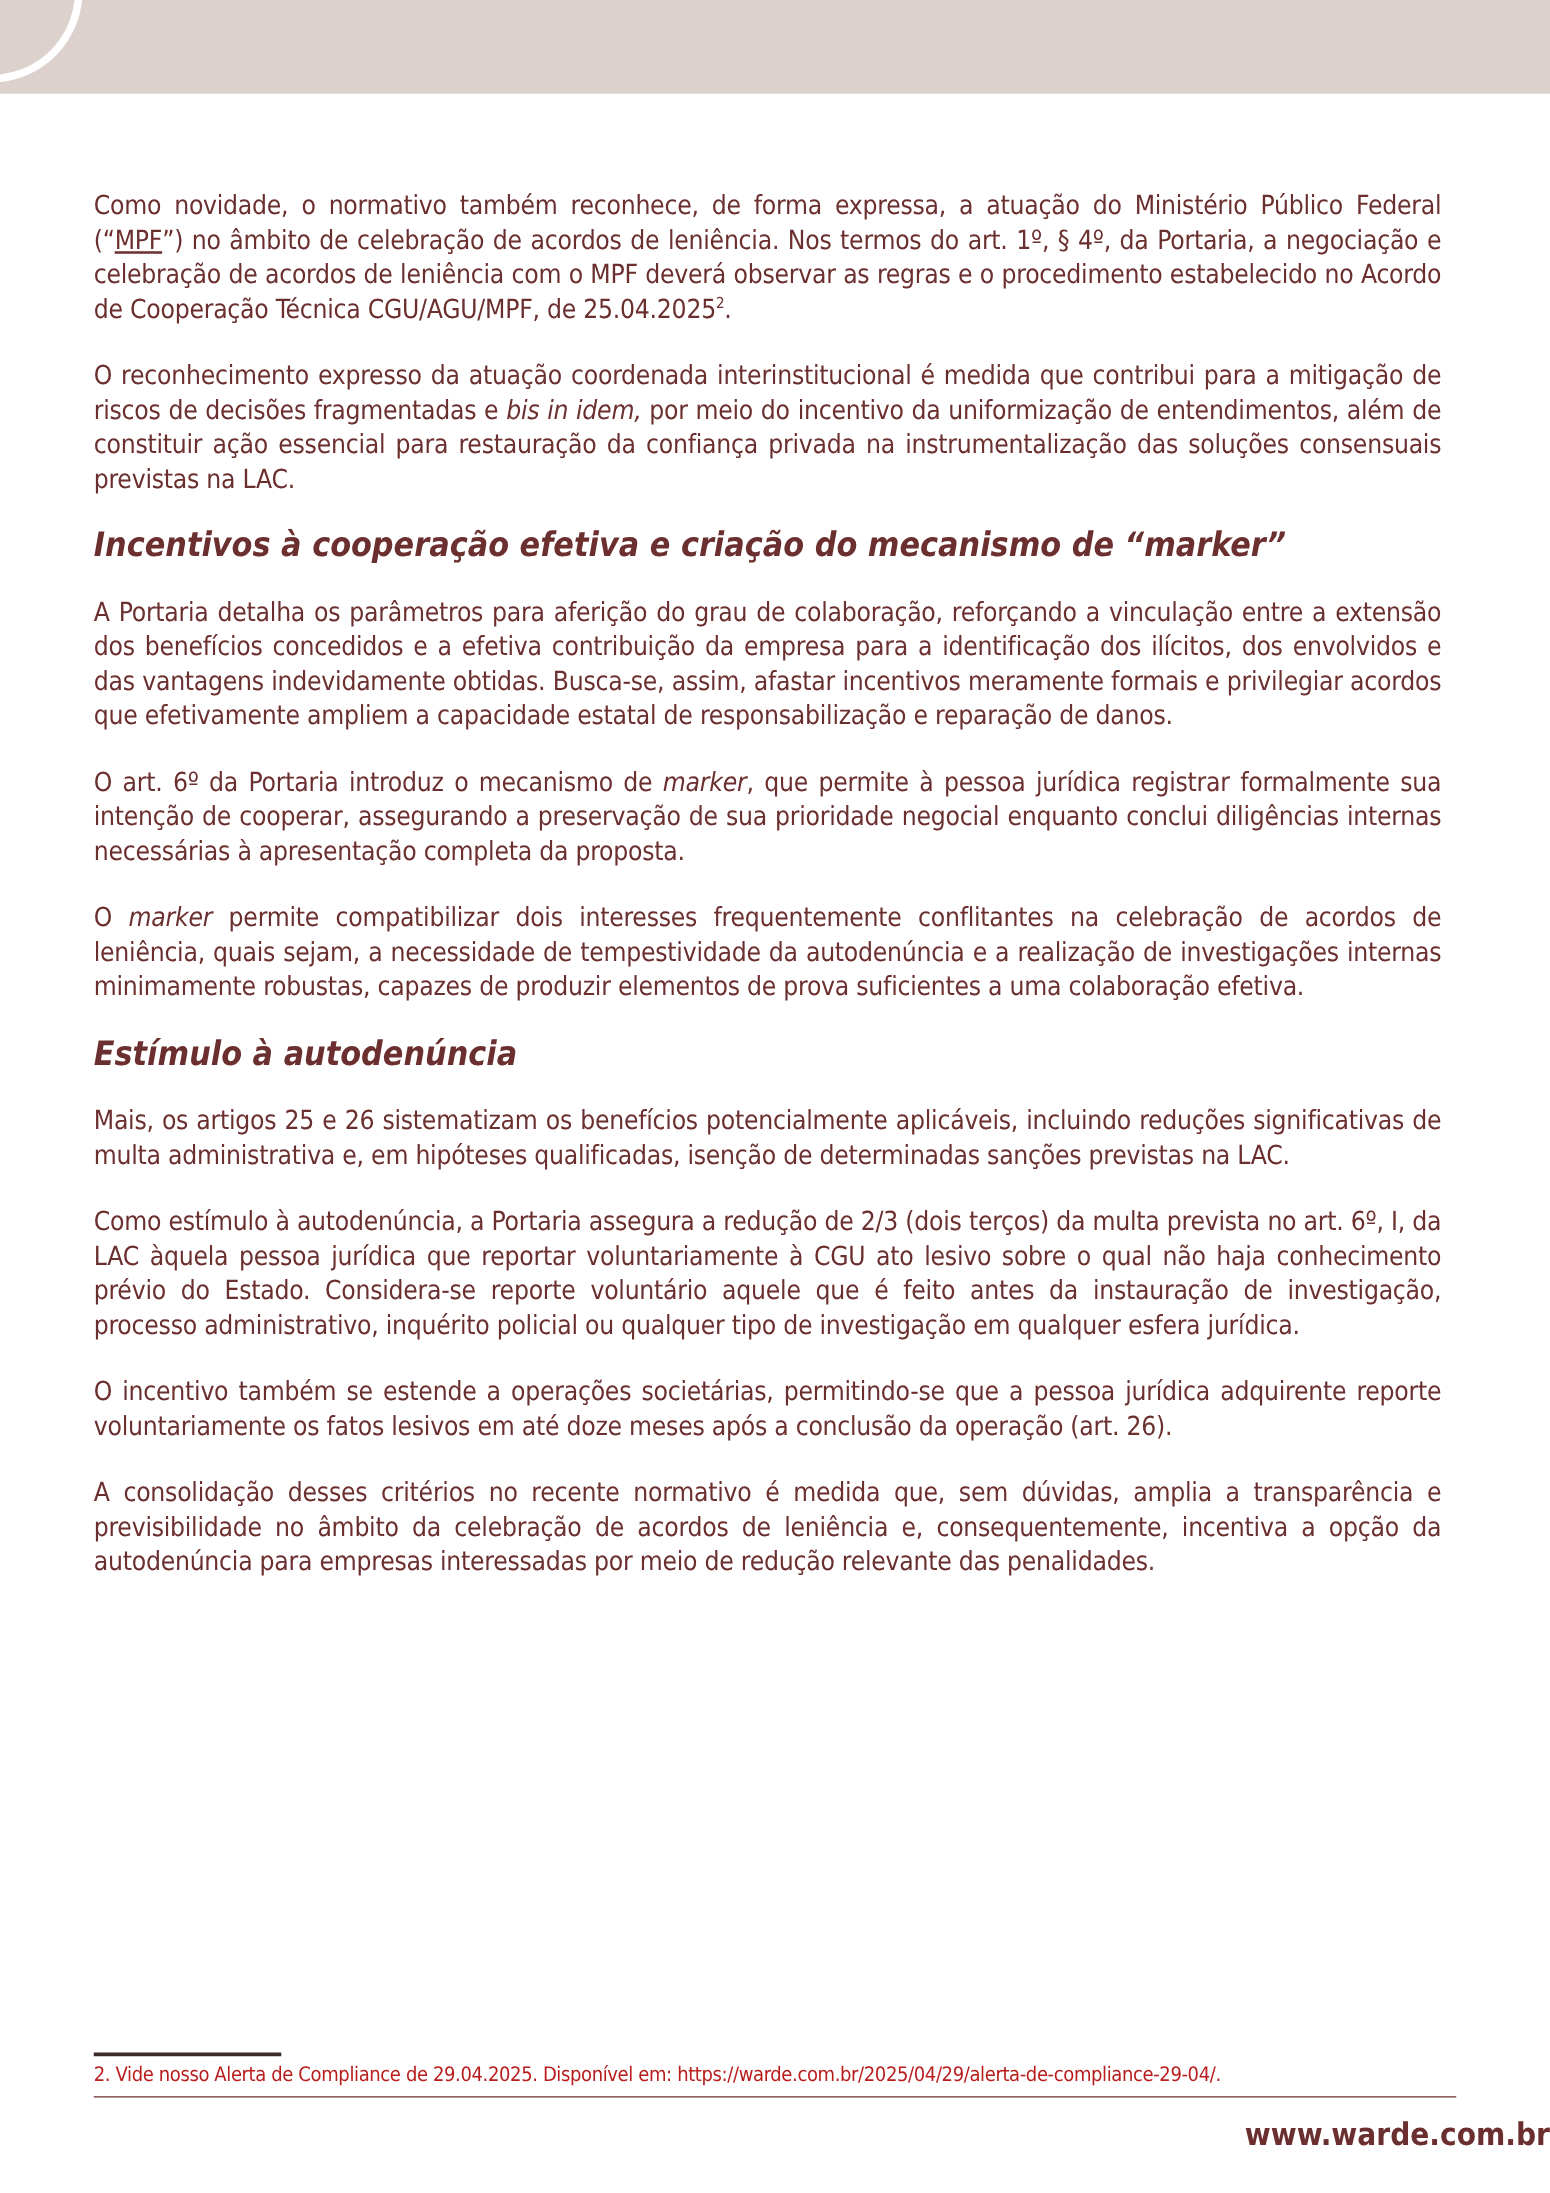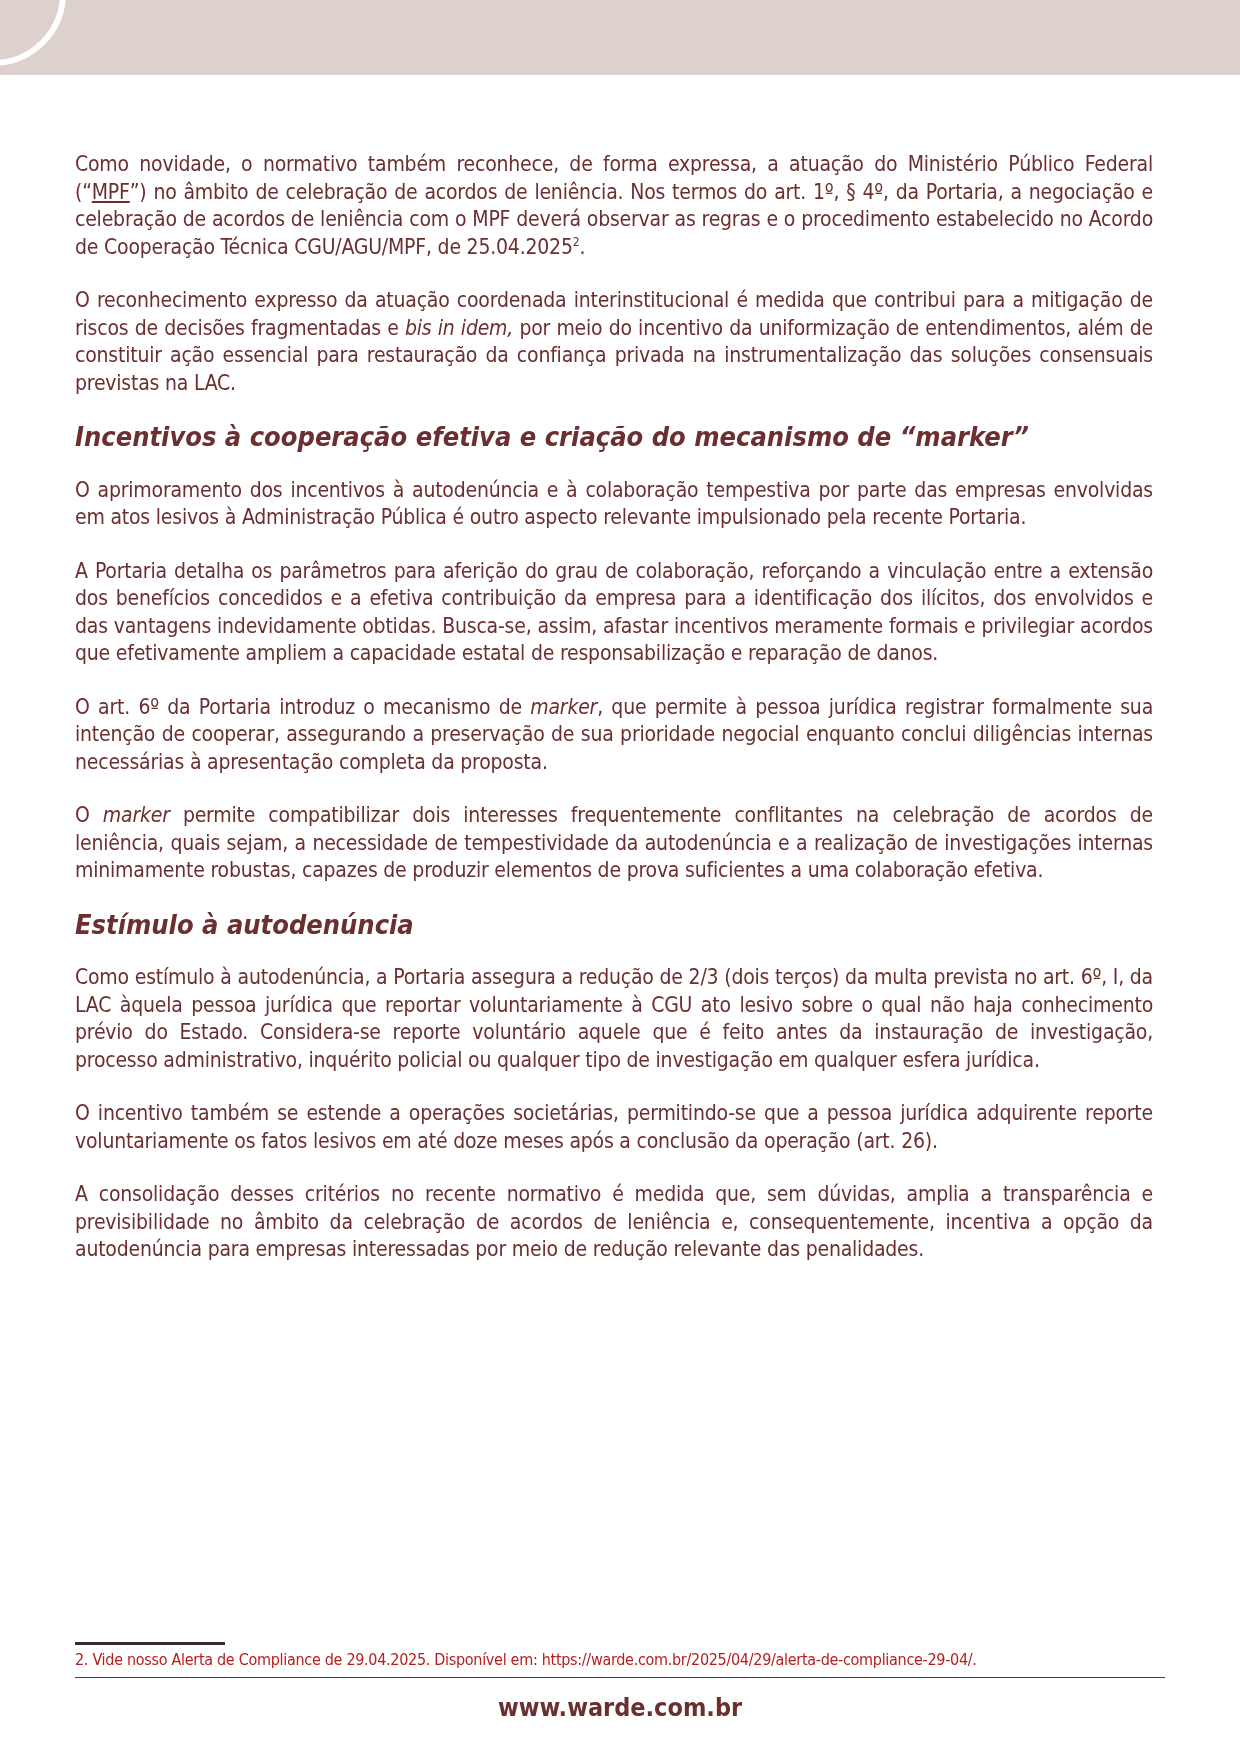--- a/index.html
+++ b/index.html
@@ -42,49 +42,49 @@
     position: absolute; left: 75px; top: 1642px; width: 150px; height: 3px; background: #3a2a2a;
   }
   .footnote {
     position: absolute; left: 75px; top: 1650px; width: 1090px;
     font-size: 16px; line-height: 20px; color: #b91c1c; letter-spacing: -0.3px;
   }
   .footer-rule {
     position: absolute; left: 75px; top: 1677px; width: 1090px; height: 1px; background: #6b2f2f;
   }
   .website {
-    position: absolute; left: 0; top: 1693px; width: 1240px; text-align: center;
+    position: absolute; left: 0; top: 1693px; width: 1240px; text-align: right;
     font-size: 25px; font-weight: bold; color: #6b2f2f;
   }
 </style>
 </head>
 <body>
 
 <div class="header-band">
   <div class="header-arc"></div>
 </div>
 
 <div class="content">
   <p class="para"><span>Como novidade, o normativo também reconhece, de forma expressa, a atuação do Ministério Público Federal (“</span><span class="u">MPF</span><span>”) no âmbito de celebração de acordos de leniência. Nos termos do art. 1º, § 4º, da Portaria, a negociação e celebração de acordos de leniência com o MPF deverá observar as regras e o procedimento estabelecido no Acordo de Cooperação Técnica CGU/AGU/MPF, de 25.04.2025</span><sup>2</sup><span>.</span></p>
 
   <p class="para"><span>O reconhecimento expresso da atuação coordenada interinstitucional é medida que contribui para a mitigação de riscos de decisões fragmentadas e </span><i>bis in idem,</i><span> por meio do incentivo da uniformização de entendimentos, além de constituir ação essencial para restauração da confiança privada na instrumentalização das soluções consensuais previstas na LAC.</span></p>
 
   <p class="heading">Incentivos à cooperação efetiva e criação do mecanismo de “marker”</p>
 
-  <p class="para">O aprimoramento dos incentivos à autodenúncia e à colaboração tempestiva por parte das empresas envolvidas em atos lesivos à Administração Pública é outro aspecto relevante impulsionado pela recente Portaria.</p>
 
   <p class="para">A Portaria detalha os parâmetros para aferição do grau de colaboração, reforçando a vinculação entre a extensão dos benefícios concedidos e a efetiva contribuição da empresa para a identificação dos ilícitos, dos envolvidos e das vantagens indevidamente obtidas. Busca-se, assim, afastar incentivos meramente formais e privilegiar acordos que efetivamente ampliem a capacidade estatal de responsabilização e reparação de danos.</p>
 
   <p class="para"><span>O art. 6º da Portaria introduz o mecanismo de </span><i>marker</i><span>, que permite à pessoa jurídica registrar formalmente sua intenção de cooperar, assegurando a preservação de sua prioridade negocial enquanto conclui diligências internas necessárias à apresentação completa da proposta.</span></p>
 
 
   <p class="para"><span>O </span><i>marker</i><span> permite compatibilizar dois interesses frequentemente conflitantes na celebração de acordos de leniência, quais sejam, a necessidade de tempestividade da autodenúncia e a realização de investigações internas minimamente robustas, capazes de produzir elementos de prova suficientes a uma colaboração efetiva.</span></p>
 
   <p class="heading">Estímulo à autodenúncia</p>
 
+  <p class="para">Mais, os artigos 25 e 26 sistematizam os benefícios potencialmente aplicáveis, incluindo reduções significativas de multa administrativa e, em hipóteses qualificadas, isenção de determinadas sanções previstas na LAC.</p>
 
   <p class="para">Como estímulo à autodenúncia, a Portaria assegura a redução de 2/3 (dois terços) da multa prevista no art. 6º, I, da LAC àquela pessoa jurídica que reportar voluntariamente à CGU ato lesivo sobre o qual não haja conhecimento prévio do Estado. Considera-se reporte voluntário aquele que é feito antes da instauração de investigação, processo administrativo, inquérito policial ou qualquer tipo de investigação em qualquer esfera jurídica.</p>
 
   <p class="para">O incentivo também se estende a operações societárias, permitindo-se que a pessoa jurídica adquirente reporte voluntariamente os fatos lesivos em até doze meses após a conclusão da operação (art. 26).</p>
 
   <p class="para">A consolidação desses critérios no recente normativo é medida que, sem dúvidas, amplia a transparência e previsibilidade no âmbito da celebração de acordos de leniência e, consequentemente, incentiva a opção da autodenúncia para empresas interessadas por meio de redução relevante das penalidades.</p>
 </div>
 
 <div class="fn-rule"></div>
 <div class="footnote"><span>2.</span><span> Vide nosso Alerta de Compliance de 29.04.2025. Disponível em: https://warde.com.br/2025/04/29/alerta-de-compliance-29-04/.</span></div>

